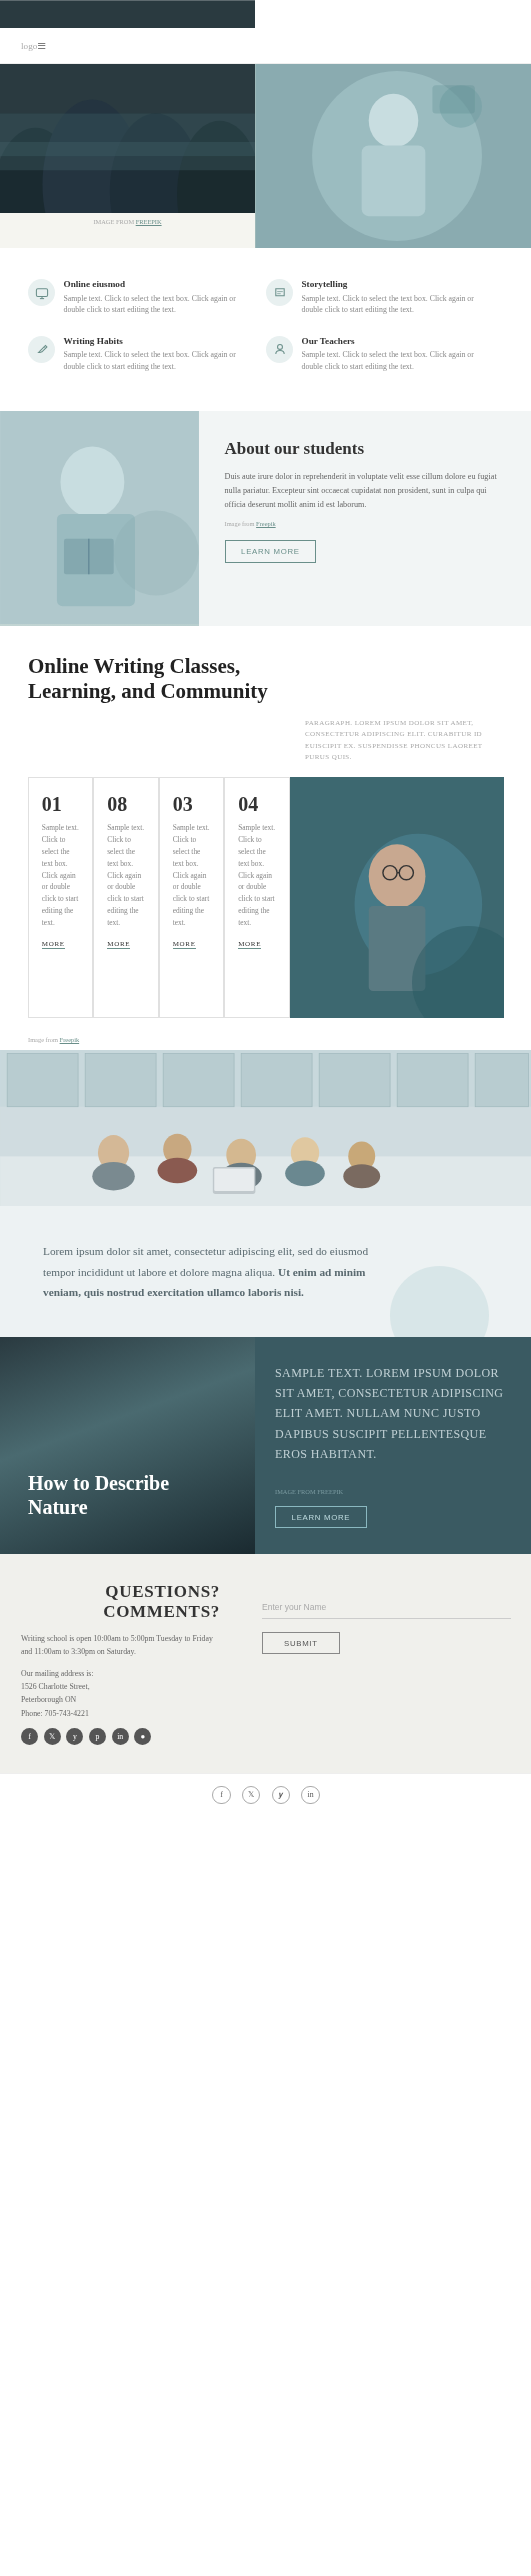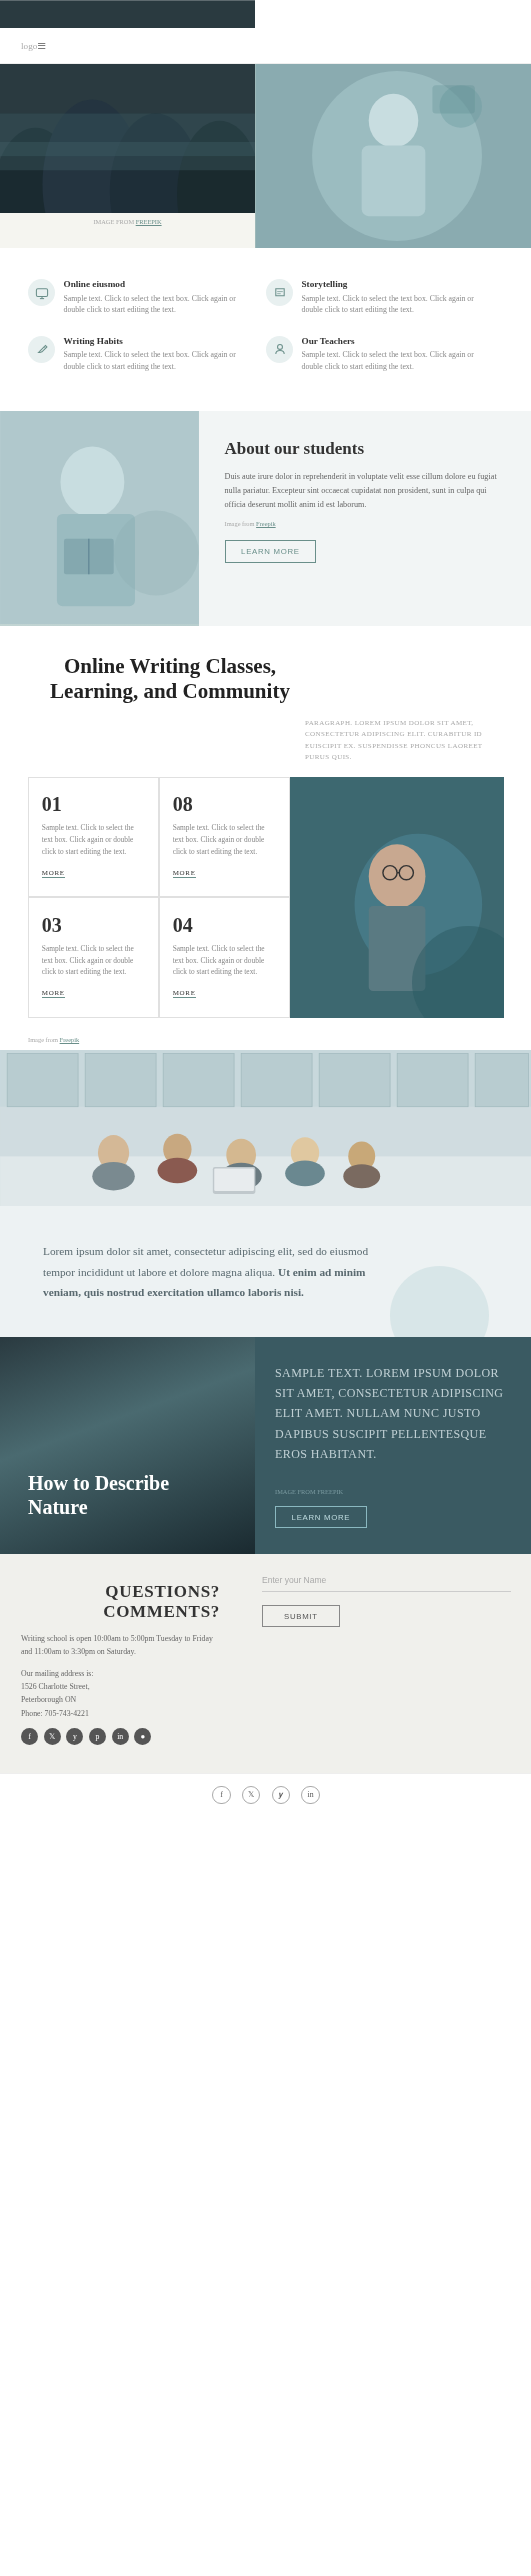--- a/index.html
+++ b/index.html
@@ -61,31 +61,31 @@
     .about-right p { font-size: 8.2px; color: #666; line-height: 1.7; margin-bottom: 5.7px; }
     .about-right .img-credit { font-size: 6.4px; color: #aaa; margin: 7px 0 10px; }
     .about-right .img-credit a { color: #6a8f8a; }
     .about-right .btn-learn {
       border: 0.7px solid #6a8f8a; background: transparent; color: #6a8f8a;
       padding: 5.7px 15.6px; font-size: 7.8px; letter-spacing: 0.7px; cursor: pointer;
       text-transform: uppercase;
     }
 
     
-    .owc-section { padding: 28px 28px 14px; background: #fff; text-align: center; }
+    .owc-section { padding: 28px 28px 14px; background: #fff; }
     .owc-section h2 { font-size: 21px; font-weight: 900; color: #222; line-height: 1.2; max-width: 284px; }
     .owc-para {
       display: flex; justify-content: flex-end; padding: 0 28px 14px;
       background: #fff;
     }
     .owc-para p { font-size: 7px; color: #aaa; line-height: 1.6; max-width: 199px; text-transform: uppercase; letter-spacing: 0.4px; }
 
     
     .cards-wrapper { position: relative; background: #fff; padding: 0 28px 14px; display: flex; }
-    .cards-grid { display: grid; grid-template-columns: 1fr 1fr; gap: 0; width: 55%; z-index: 2; }
+    .cards-grid { display: grid; grid-template-columns: 1fr 1fr 1fr 1fr; gap: 0; width: 55%; z-index: 2; }
     .card-item {
       border: 0.7px solid #e0e0e0; padding: 15.6px 12.8px; background: #fff;
     }
     .card-num { font-size: 20px; font-weight: 700; color: #333; margin-bottom: 5.7px; }
     .card-text { font-size: 7.4px; color: #888; line-height: 1.6; margin-bottom: 7px; }
     .card-more {
       font-size: 7px; text-transform: uppercase; letter-spacing: 0.7px; color: #333;
       border-bottom: 1.4px solid #6a8f8a; display: inline-block; cursor: pointer;
     }
     .cards-image {
@@ -147,21 +147,21 @@
     .contact-side { width: 241px; flex-shrink: 0; padding: 28px 21px; }
     .contact-side h3 { font-size: 17px; font-weight: 900; color: #333; margin-bottom: 10px; text-transform: uppercase; letter-spacing: 0.7px; text-align: right; }
     .contact-side p { font-size: 7.8px; color: #666; line-height: 1.7; margin-bottom: 8.5px; }
     .contact-side address { font-style: normal; font-size: 7.8px; color: #666; line-height: 1.7; margin-bottom: 8.5px; }
     .social-icons { display: flex; gap: 5.7px; margin-top: 7px; }
     .social-icon {
       width: 17px; height: 17px; background: #555; border-radius: 50%;
       display: flex; align-items: center; justify-content: center;
       font-size: 7.8px; color: #fff; cursor: pointer;
     }
-    .form-side { flex: 1; padding: 16px 21px; }
+    .form-side { flex: 1; padding: 43px 21px; }
     .form-side .form-field {
       width: 100%; border: none; border-bottom: 0.7px solid #ccc;
       background: transparent; padding: 5.7px 0; font-size: 8.5px;
       color: #333; margin-bottom: 12.8px; outline: none;
     }
     .form-side .form-field::placeholder { color: #aaa; }
     .form-side .btn-submit {
       border: 0.7px solid #888; background: transparent; color: #555;
       padding: 5.7px 21px; font-size: 7.8px; letter-spacing: 0.7px; cursor: pointer;
       text-transform: uppercase;

